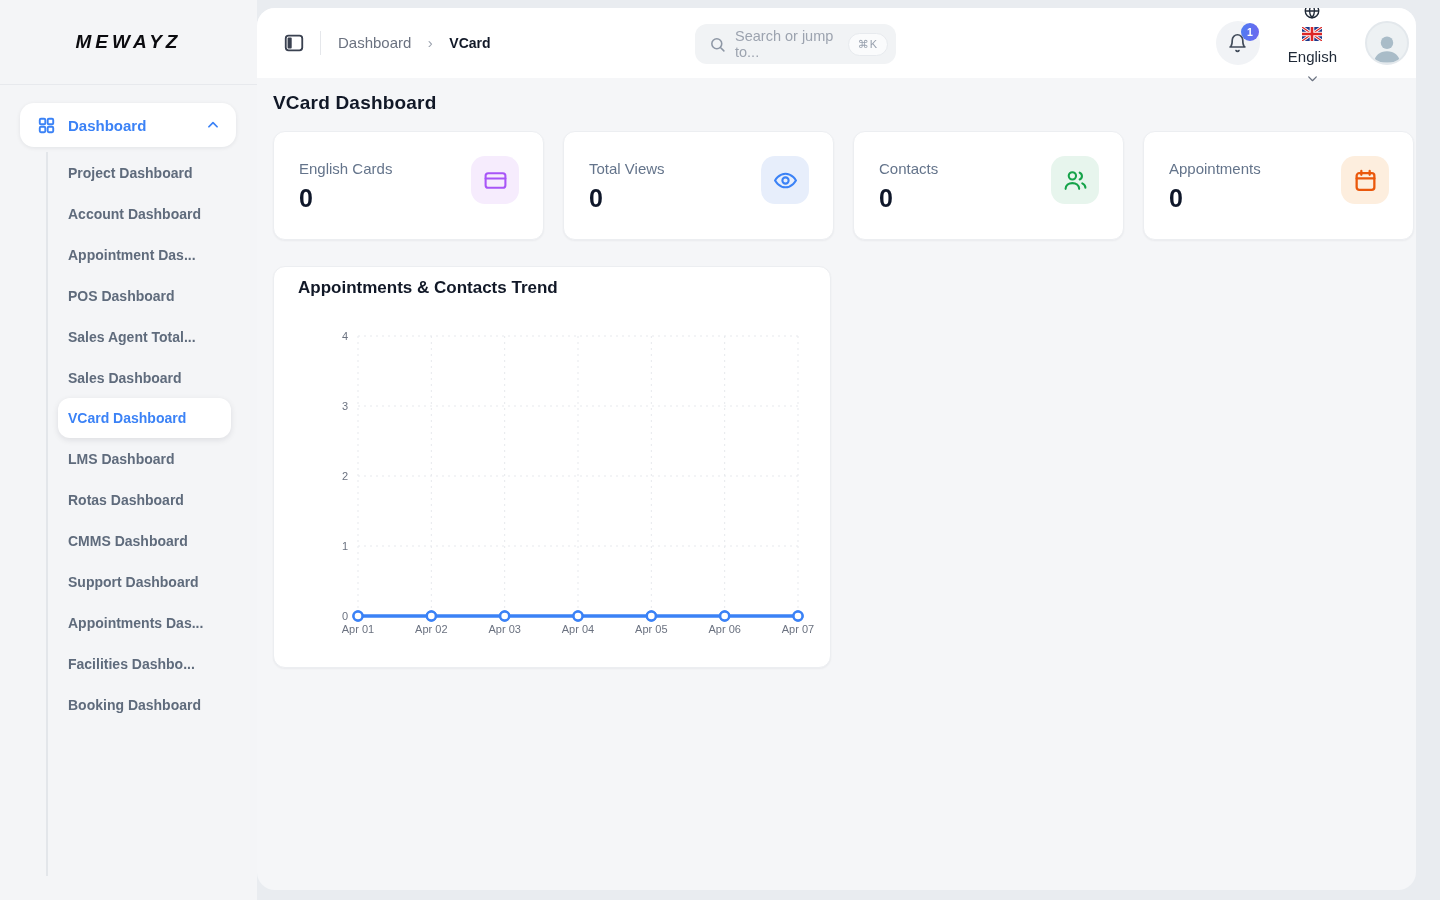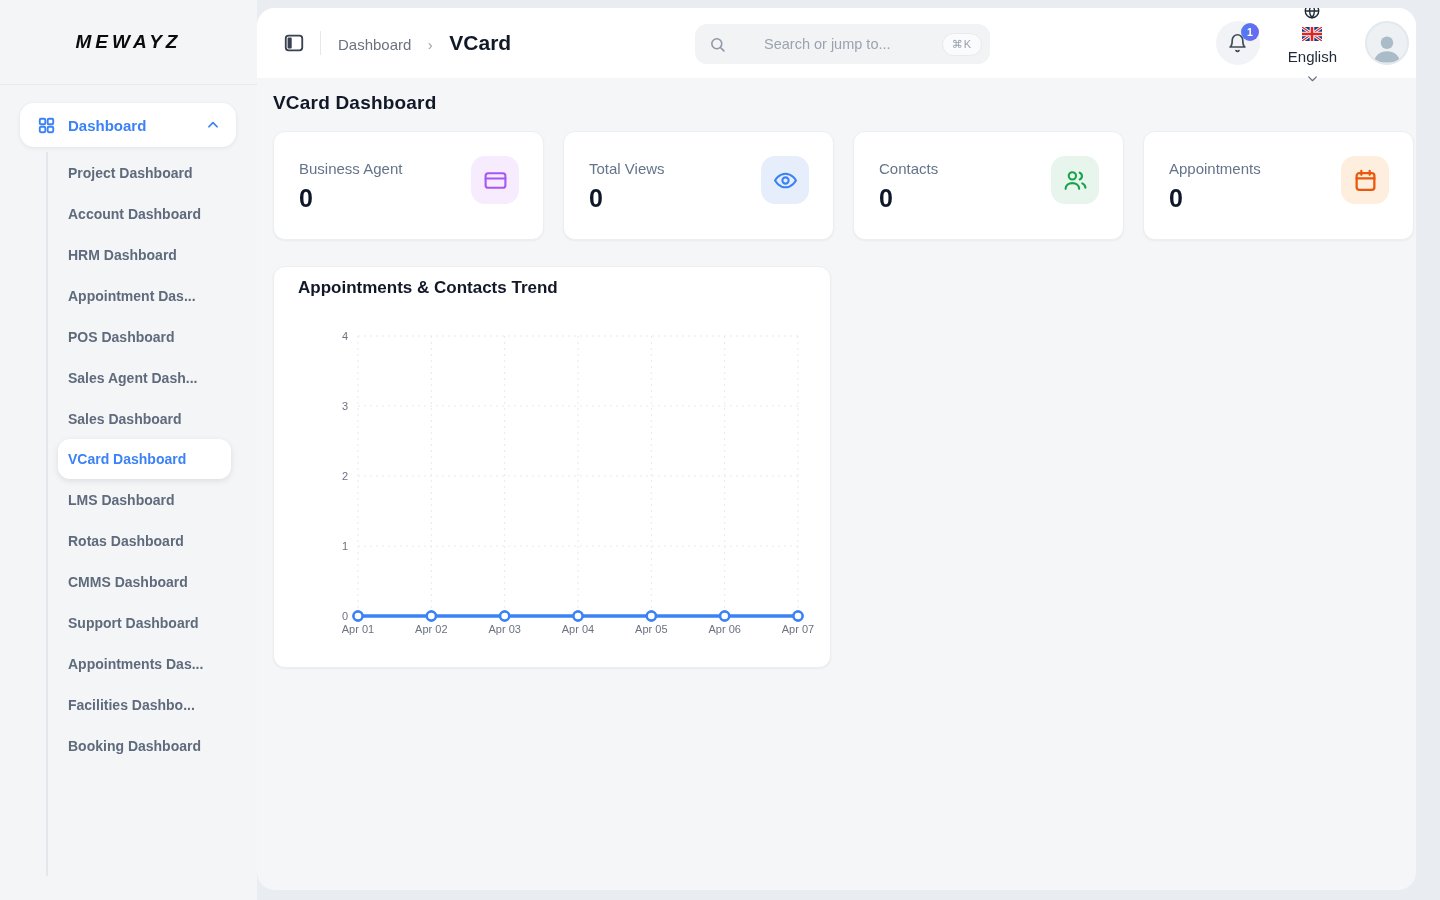--- a/index.html
+++ b/index.html
@@ -34,24 +34,24 @@
     background:#f5f6f8; border-radius:18px; overflow:hidden; }
 
   
   .header { position:relative; height:70px; background:#ffffff; }
   .hdr-left { position:absolute; left:26px; top:0; height:70px;
     display:flex; align-items:center; }
   .panel-btn { display:flex; cursor:pointer; }
   .hdr-divider { width:1px; height:24px; background:#e5e7eb; margin:0 17px 0 15px; }
   .crumb-root { color:#6b7280; font-size:15px; cursor:pointer; }
   .crumb-sep { color:#9ca3af; font-size:15px; margin:0 12px; }
-  .crumb-cur { color:#111827; font-size:21px; font-weight:700; }
-  .search { position:absolute; left:438px; top:16px; width:295px; height:40px;
+  .crumb-cur { color:#111827; font-size:14px; font-weight:700; }
+  .search { position:absolute; left:438px; top:16px; width:201px; height:40px;
     background:#f1f3f5; border-radius:12px; display:flex; align-items:center;
-    padding:0 8px 0 14px; cursor:text;gap:29px; }
+    padding:0 8px 0 14px; cursor:text; }
   .search .ph { color:#9ca3af; font-size:14.5px; margin-left:9px; flex:1; }
   .kbd { background:#fafbfc; border:1px solid #e7eaee; border-radius:999px;
     color:#98a1ae; font-size:11px; padding:4px 9px; letter-spacing:1px; }
   .hdr-right { position:absolute; right:7px; top:0; height:70px;
     display:flex; align-items:center; gap:28px; }
   .bell-wrap { position:relative; width:44px; height:44px; background:#f1f3f6;
     border-radius:50%; display:flex; align-items:center; justify-content:center;
     cursor:pointer; }
   .badge { position:absolute; top:2px; right:1px; min-width:18px; height:18px;
     border-radius:50%; background:linear-gradient(100deg,#4d7df3,#6e66ee);
@@ -105,24 +105,23 @@
         <polyline points="5,15 12,8 19,15"></polyline>
       </svg>
     </span>
   </div>
 
   <div class="nav-wrap">
     <div class="indent-line"></div>
     <div id="nav-items">
         <div class="nav-item">Project Dashboard</div>
         <div class="nav-item">Account Dashboard</div>
-        <div class="nav-item">HRM Dashboard</div>
         <div class="nav-item">Appointment Das...</div>
         <div class="nav-item">POS Dashboard</div>
-        <div class="nav-item">Sales Agent Dash...</div>
+        <div class="nav-item">Sales Agent Total...</div>
         <div class="nav-item">Sales Dashboard</div>
         <div class="nav-item active">VCard Dashboard</div>
         <div class="nav-item">LMS Dashboard</div>
         <div class="nav-item">Rotas Dashboard</div>
         <div class="nav-item">CMMS Dashboard</div>
         <div class="nav-item">Support Dashboard</div>
         <div class="nav-item">Appointments Das...</div>
         <div class="nav-item">Facilities Dashbo...</div>
         <div class="nav-item">Booking Dashboard</div>
       </div>
@@ -202,21 +201,21 @@
       </div>
     </div>
   </header>
 
   <div class="content">
     <h1 class="page-title">VCard Dashboard</h1>
 
     <div class="stats">
       <div class="card stat-card">
         <div>
-          <div class="stat-label">Business Agent</div>
+          <div class="stat-label">English Cards</div>
           <div class="stat-value">0</div>
         </div>
         <div class="stat-icon" style="background: rgb(246, 236, 253);">
           <svg width="25" height="25" viewBox="0 0 24 24" fill="none" stroke="#a855f7" stroke-width="2" stroke-linecap="round">
             <rect x="2.5" y="5" width="19" height="14" rx="2.5"></rect>
             <line x1="2.5" y1="10" x2="21.5" y2="10"></line>
           </svg>
         </div>
       </div>
 

